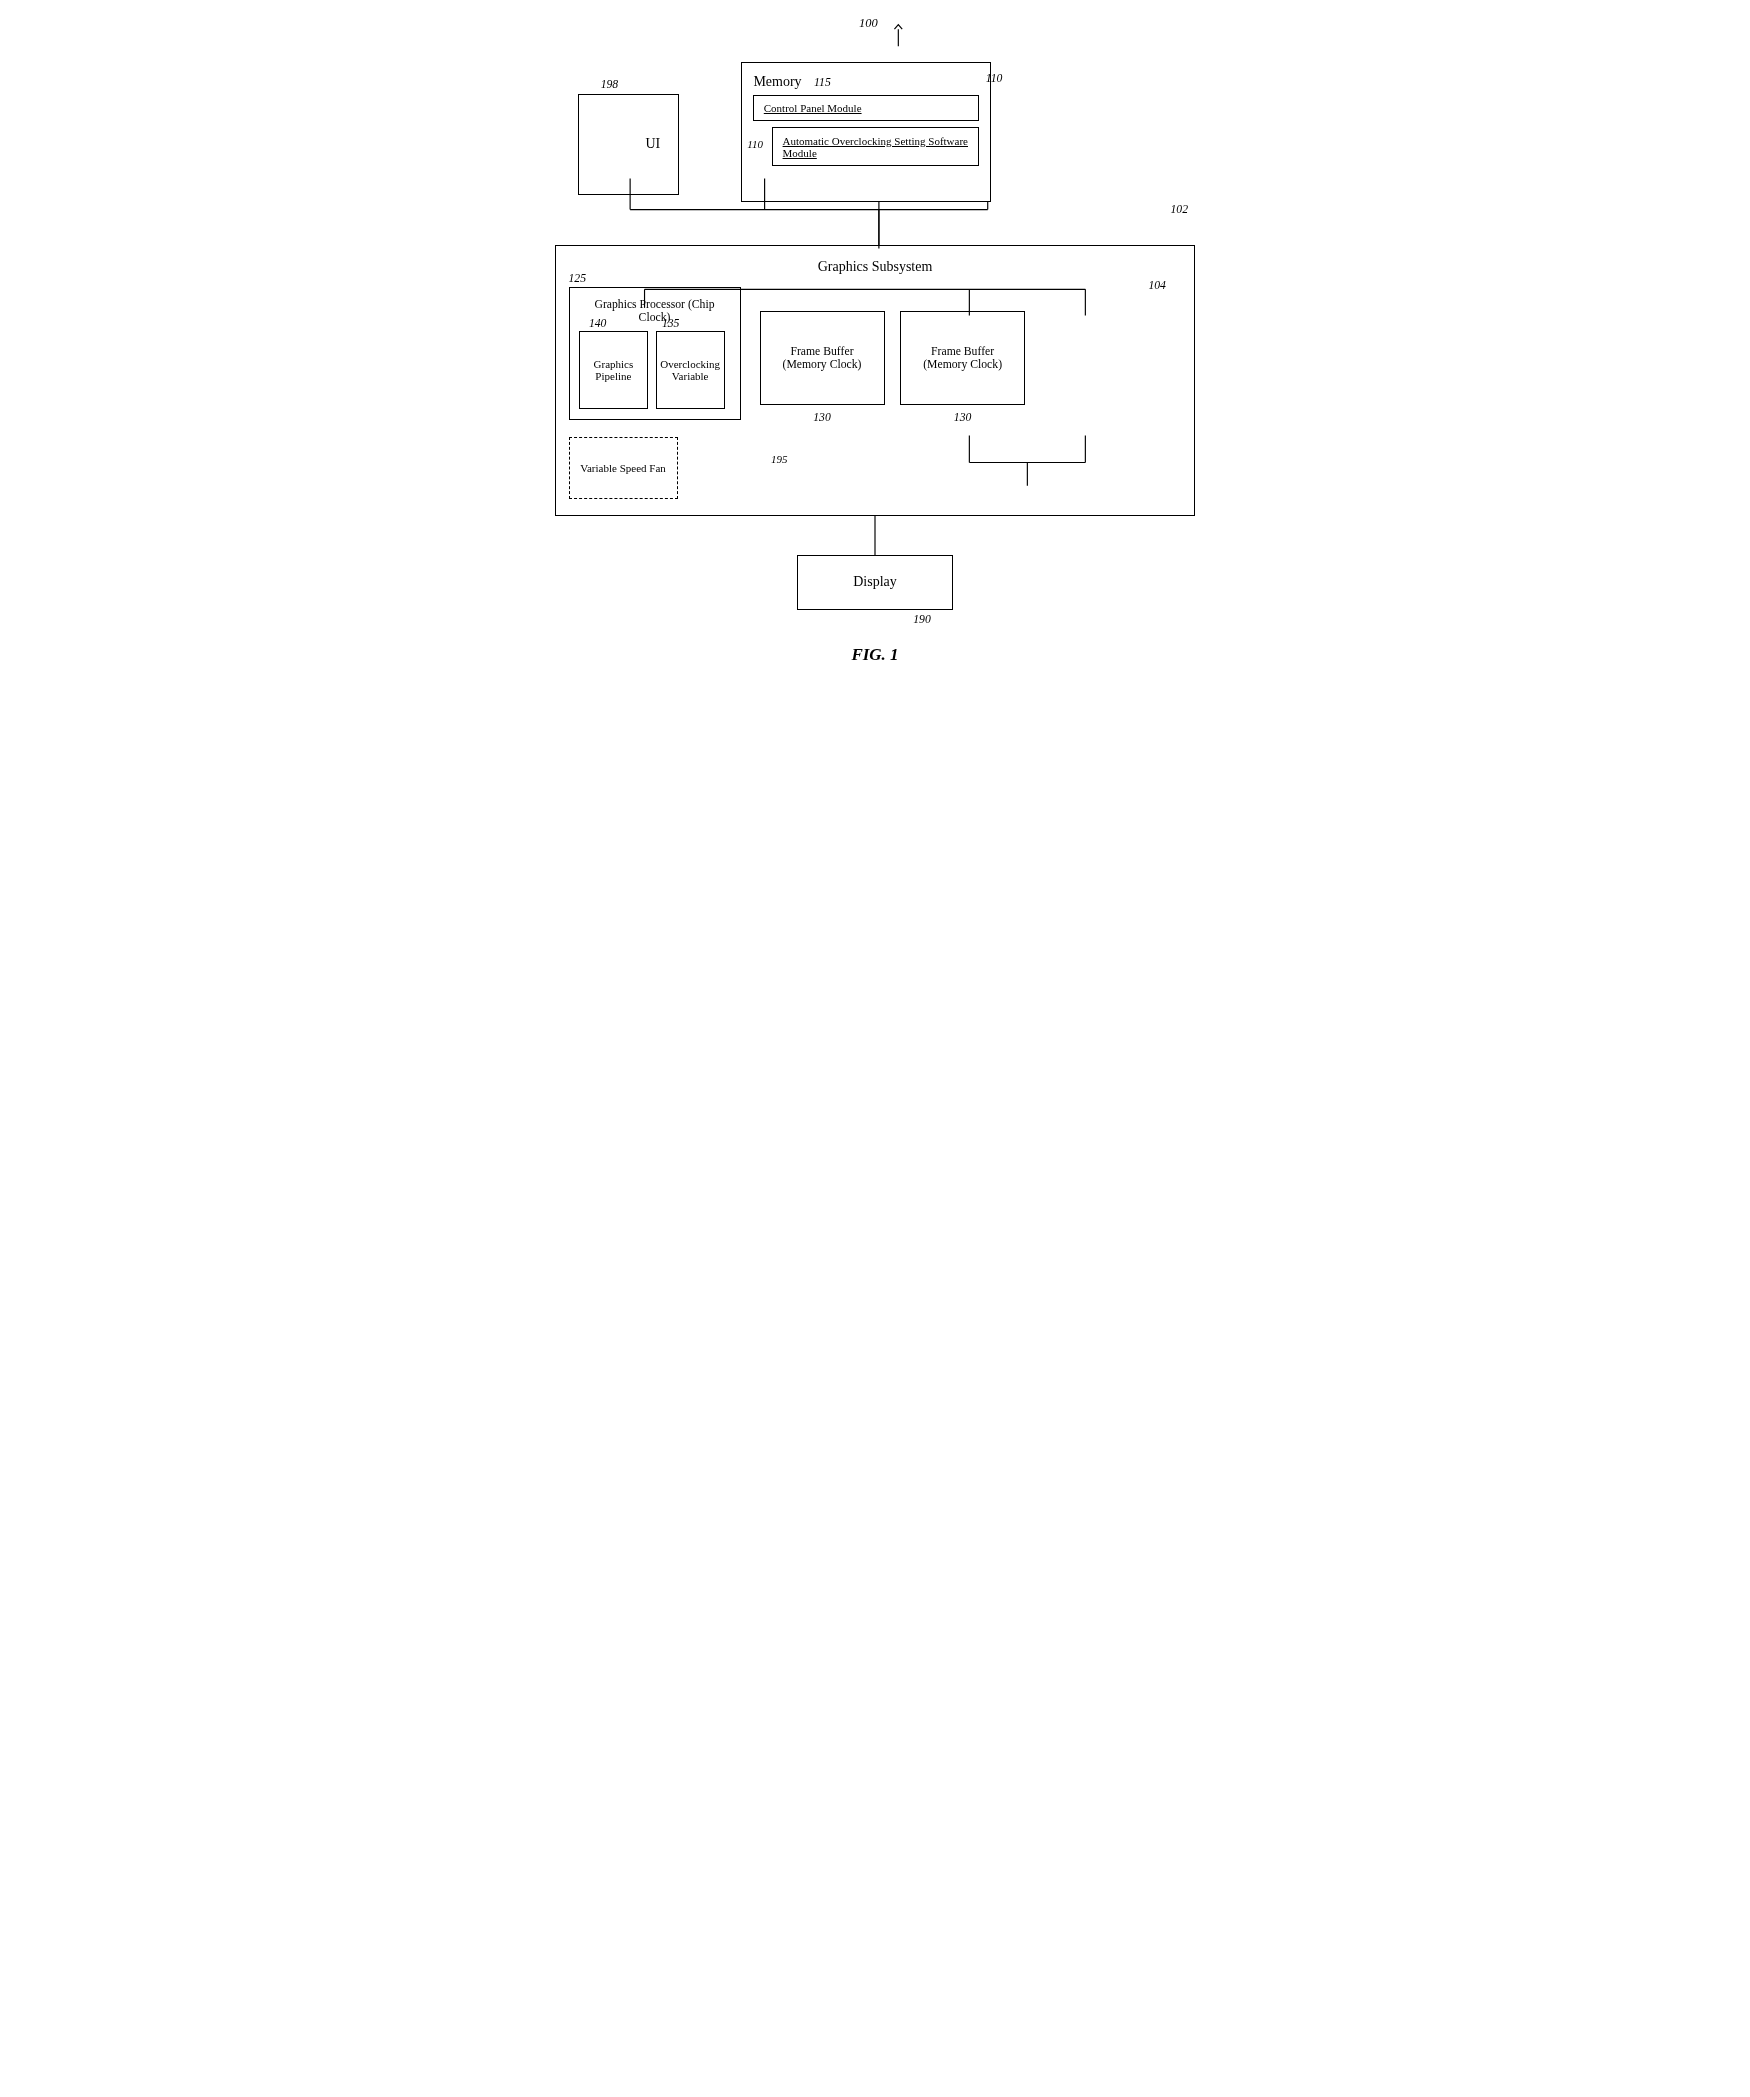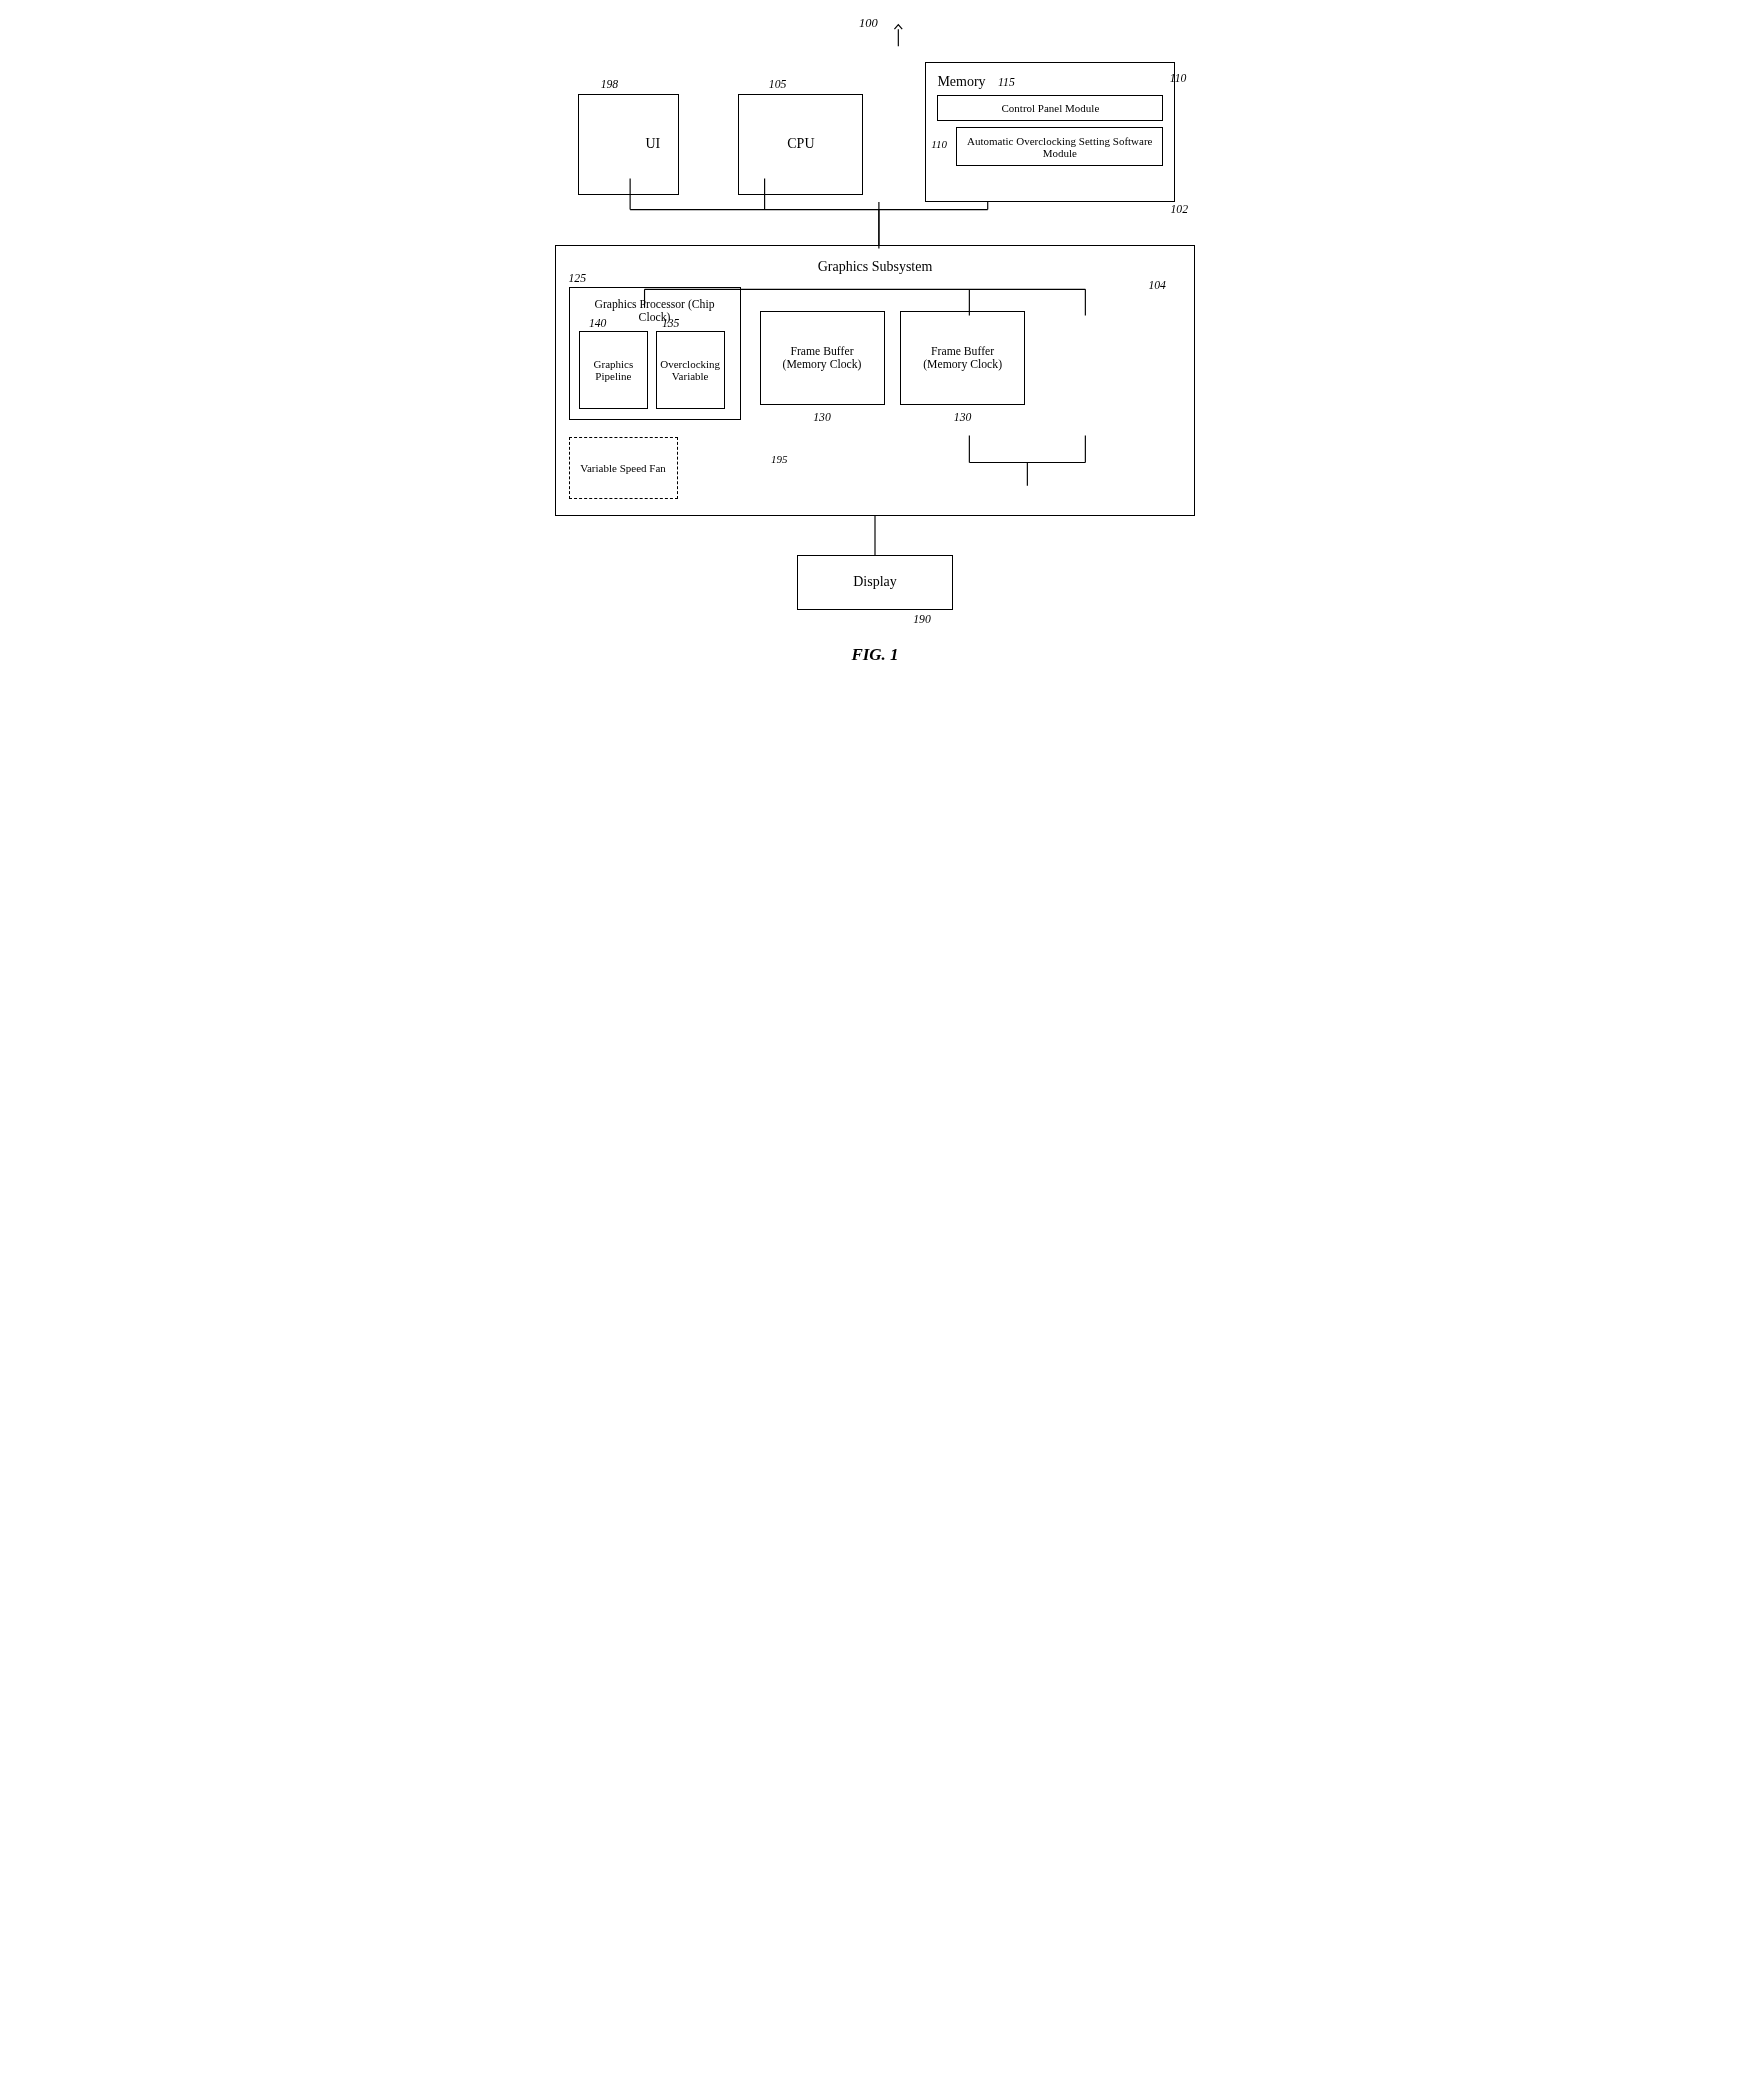--- a/index.html
+++ b/index.html
@@ -68,24 +68,25 @@
       padding: 11px 11px 11px 11px;
       margin-left: 31px;
       position: relative;
       min-height: 140px;
     }
 
     .inner-box {
       border: 1.6px solid #000;
       background: #fff;
       padding: 6.2px 9.4px;
-      text-align: center;
+      text-align: left;
       font-size: 11px;
       margin-bottom: 6.2px;
       width: 100%;
+      text-decoration: underline;
     }
 
     
     .graphics-subsystem {
       border: 1.6px solid #000;
       width: 100%;
       position: relative;
       padding: 12.5px 12.5px 15.6px 12.5px;
       margin-top: 0;
     }
@@ -212,26 +213,20 @@
 
     <span class="ref" style="top: -7.8px; left: 304px; font-size:12.5px;text-align:center;">100</span>
 
     <div style="display:flex; flex-direction:column; align-items:center; margin-top:23.4px; position:relative;">
       <span class="ref" style="position:relative; left:-7.8px; top:0; display:block; margin-bottom:3.1px;">198</span>
       <div class="box ui-box">
         <span>UI</span>
       </div>
     </div>
 
-    <div style="display:flex; flex-direction:column; align-items:center; margin-top:23.4px; position:relative; margin-left:28px;">
-      <span class="ref" style="position:relative; left:-7.8px; top:0; display:block; margin-bottom:3.1px;">105</span>
-      <div class="box cpu-box">
-        <span>CPU</span>
-      </div>
-    </div>
 
     <div style="position:relative; margin-left:31px; margin-top:7.8px;">
 
       <span class="ref" style="top: 9.4px; right: -11px;">110</span>
 
       <div class="memory-outer">
         <div style="display:flex; flex-direction:row; align-items:baseline; margin-bottom:4.7px; position:relative;">
           <span style="font-size:14px;">Memory</span>
           <span class="ref" style="position:relative; margin-left:12.5px; top:0;">115</span>
         </div>

